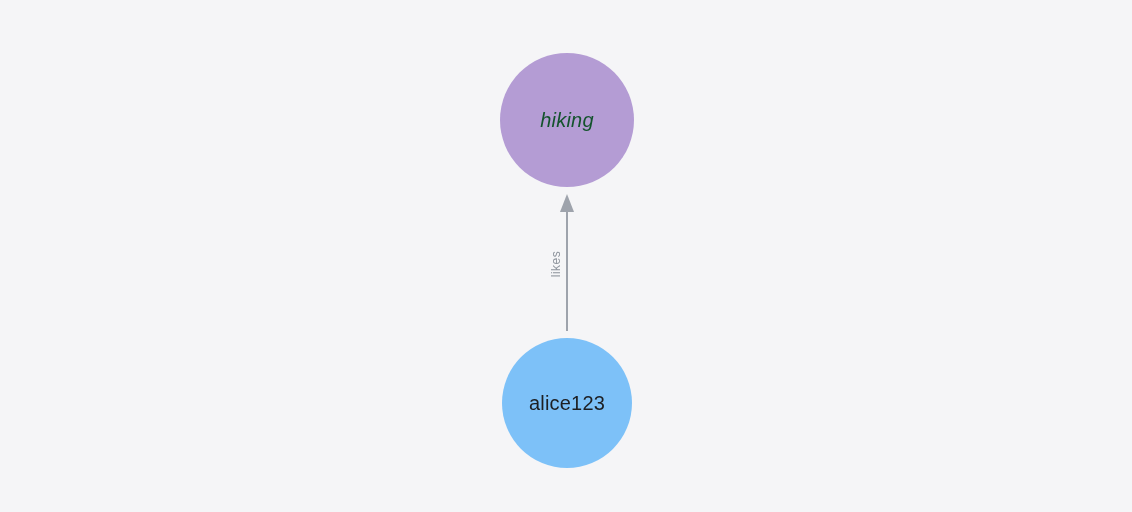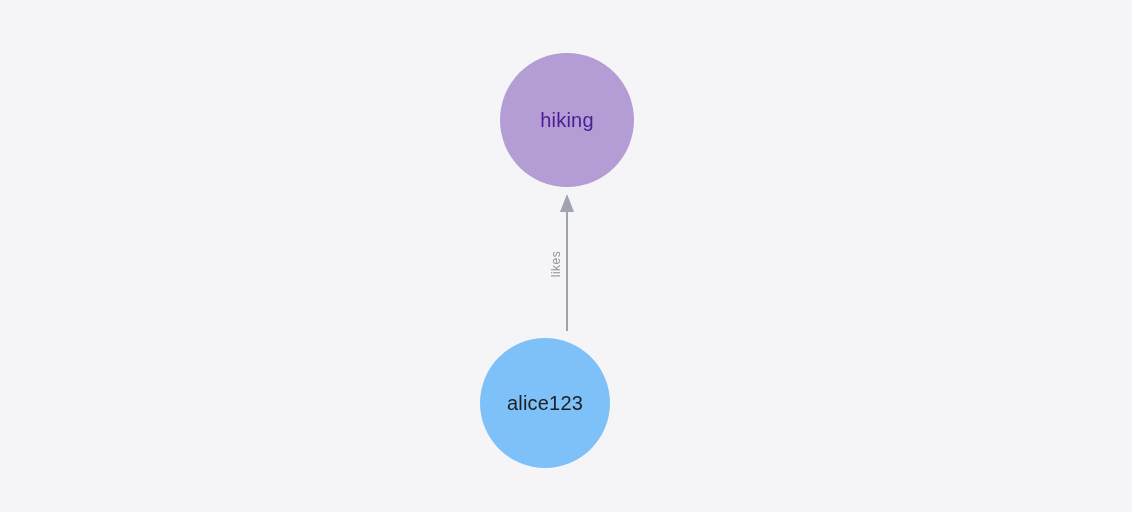--- a/index.html
+++ b/index.html
@@ -28,21 +28,21 @@
   }
 
   .node-hiking {
     left: 500px;
     top: 53px;
     width: 134px;
     height: 134px;
   }
 
   .node-alice {
-    left: 480px;
+    left: 502px;
     top: 338px;
     width: 130px;
     height: 130px;
   }
 
   .node-label {
     font-size: 20px;
     line-height: 1;
     letter-spacing: 0.2px;
     user-select: none;
@@ -77,21 +77,21 @@
     white-space: nowrap;
     user-select: none;
   }
 </style>
 </head>
 <body>
 
 <div class="canvas" style="background-color: rgb(245, 245, 247);">
 
   <div class="node node-hiking" style="background-color: rgb(180, 156, 212);">
-    <span class="node-label" style="color: #4c1d95;">hiking</span>
+    <span class="node-label" style="color: #14532d; font-style: italic;">hiking</span>
   </div>
 
   <div>
     <div class="edge-line" style="background-color: rgb(158, 163, 172);"></div>
     <div class="edge-arrowhead" style="border-bottom-color: rgb(158, 163, 172);"></div>
     <span class="edge-label" style="color: rgb(141, 147, 156);">likes</span>
   </div>
 
   <div class="node node-alice" style="background-color: rgb(125, 193, 248);">
     <span class="node-label" style="color: rgb(29, 31, 35);">alice123</span>

